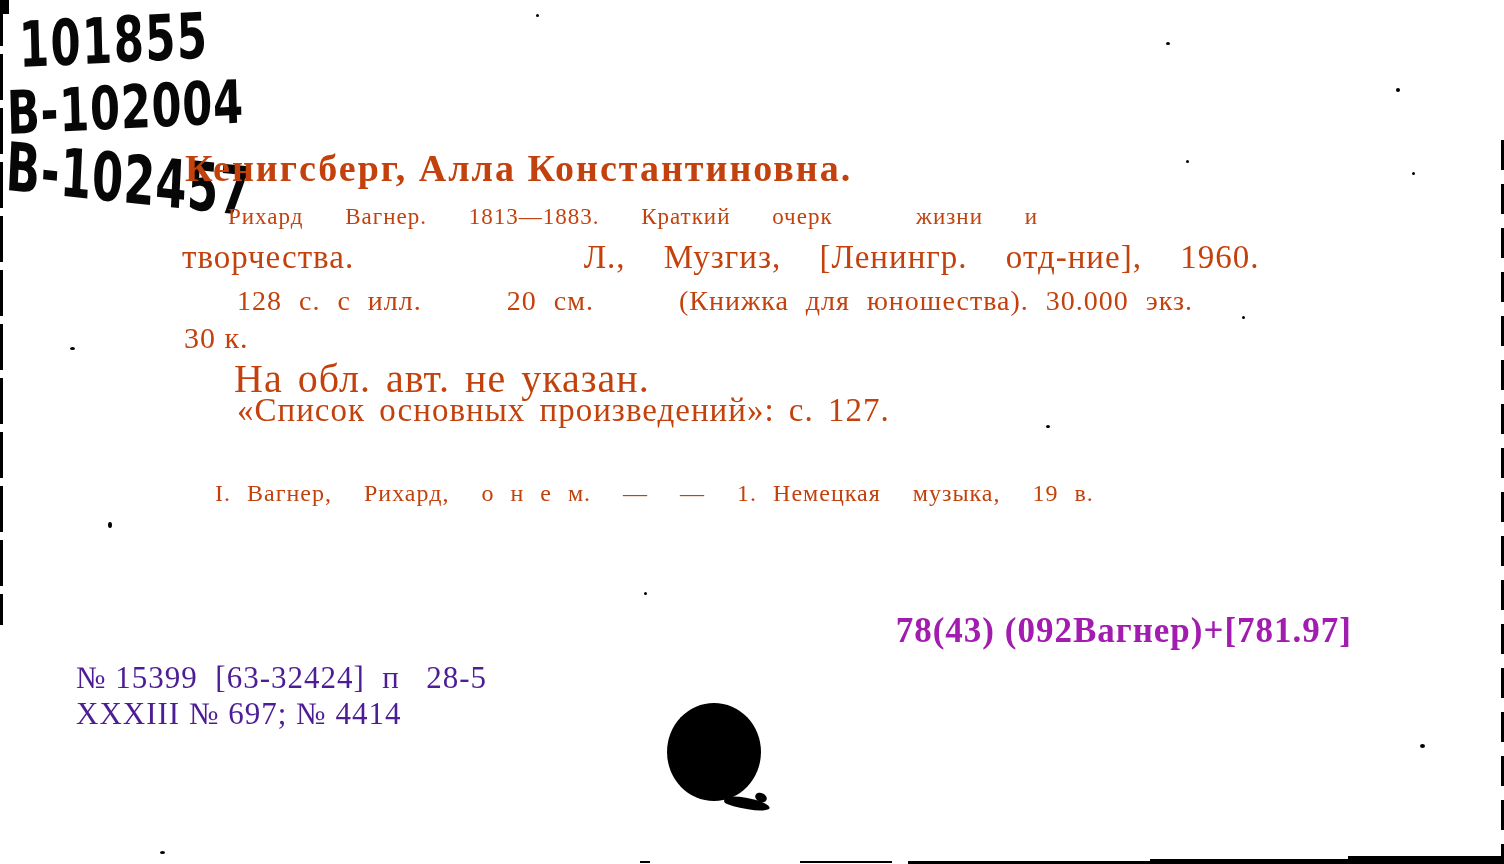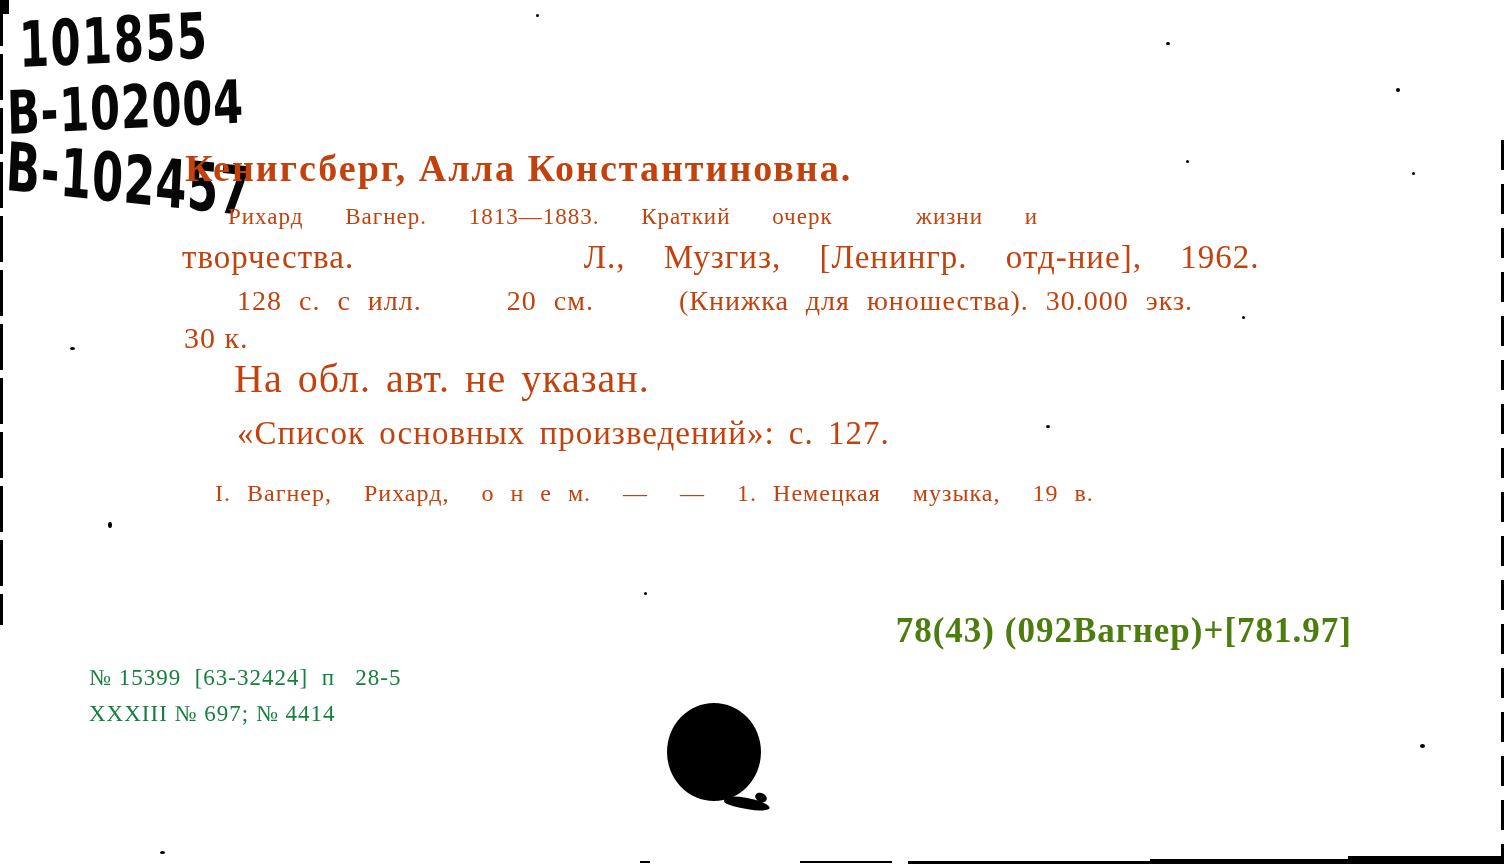--- a/index.html
+++ b/index.html
@@ -19,31 +19,31 @@
   }
   .heading{
     top:146px;left:185px;
     font-size:38px;font-weight:bold;letter-spacing:2px;
   }
   .l1{top:204px;left:228px;font-size:23px;letter-spacing:1px;word-spacing:35px;}
   .l2{top:239px;left:182px;font-size:33px;letter-spacing:1px;word-spacing:29px;}
   .l3{top:285px;left:237px;font-size:28px;letter-spacing:1px;word-spacing:9px;}
   .l4{top:321px;left:184px;font-size:30px;letter-spacing:1px;}
   .l5{top:355px;left:234px;font-size:40px;letter-spacing:1px;word-spacing:4px;}
-  .l6{top:392px;left:237px;font-size:33px;letter-spacing:1px;word-spacing:5px;margin-top:23px;}
+  .l6{top:392px;left:237px;font-size:33px;letter-spacing:1px;word-spacing:5px;}
   .tracing{top:480px;left:215px;font-size:24px;letter-spacing:1px;word-spacing:9px;}
   .class-block{
     position:absolute;top:610px;right:152px;
-    text-align:right;color:#4d7c0f;
+    text-align:right;color:#a21caf;
     font-size:35px;font-weight:bold;letter-spacing:1px;line-height:41px;
   }
   .class-block div{white-space:pre;}
   .footer-block{
-    position:absolute;top:660px;left:89px;
-    color:#15803d;font-size:23px;letter-spacing:1px;line-height:36px;
+    position:absolute;top:660px;left:76px;
+    color:#4c1d95;font-size:31px;letter-spacing:1px;line-height:36px;
   }
   .footer-block div{white-space:pre;}
   
   .hw{
     position:absolute;
     font-family:"DejaVu Sans", sans-serif;
     font-weight:bold;color:#070707;
     white-space:pre;transform-origin:left top;
   }
   .hw1{top:8px;left:18px;font-size:62px;transform:scale(0.70,1.02) rotate(-2deg);letter-spacing:2px;}
@@ -86,21 +86,21 @@
 <body>
 
 <div class="card">
 
   <div class="hw hw1">101855</div>
   <div class="hw hw2">В-102004</div>
   <div class="hw hw3">В-102457</div>
 
   <div class="t heading">Кенигсберг, Алла Константиновна.</div>
   <div class="t l1">Рихард Вагнер. 1813—1883. Краткий очерк  жизни и</div>
-  <div class="t l2">творчества.      Л., Музгиз, [Ленингр. отд-ние], 1962.</div>
+  <div class="t l2">творчества.      Л., Музгиз, [Ленингр. отд-ние], 1960.</div>
   <div class="t l3">128 с. с илл.     20 см.     (Книжка для юношества). 30.000 экз.</div>
   <div class="t l4">30 к.</div>
   <div class="t l5">На обл. авт. не указан.</div>
   <div class="t l6">«Список основных произведений»: с. 127.</div>
   <div class="t tracing">I. Вагнер,  Рихард,  о н е м.  —  —  1. Немецкая  музыка,  19 в.</div>
 
   <div class="class-block">
     <div>78(43) (092Вагнер)+[781.97]</div>
   </div>
 

